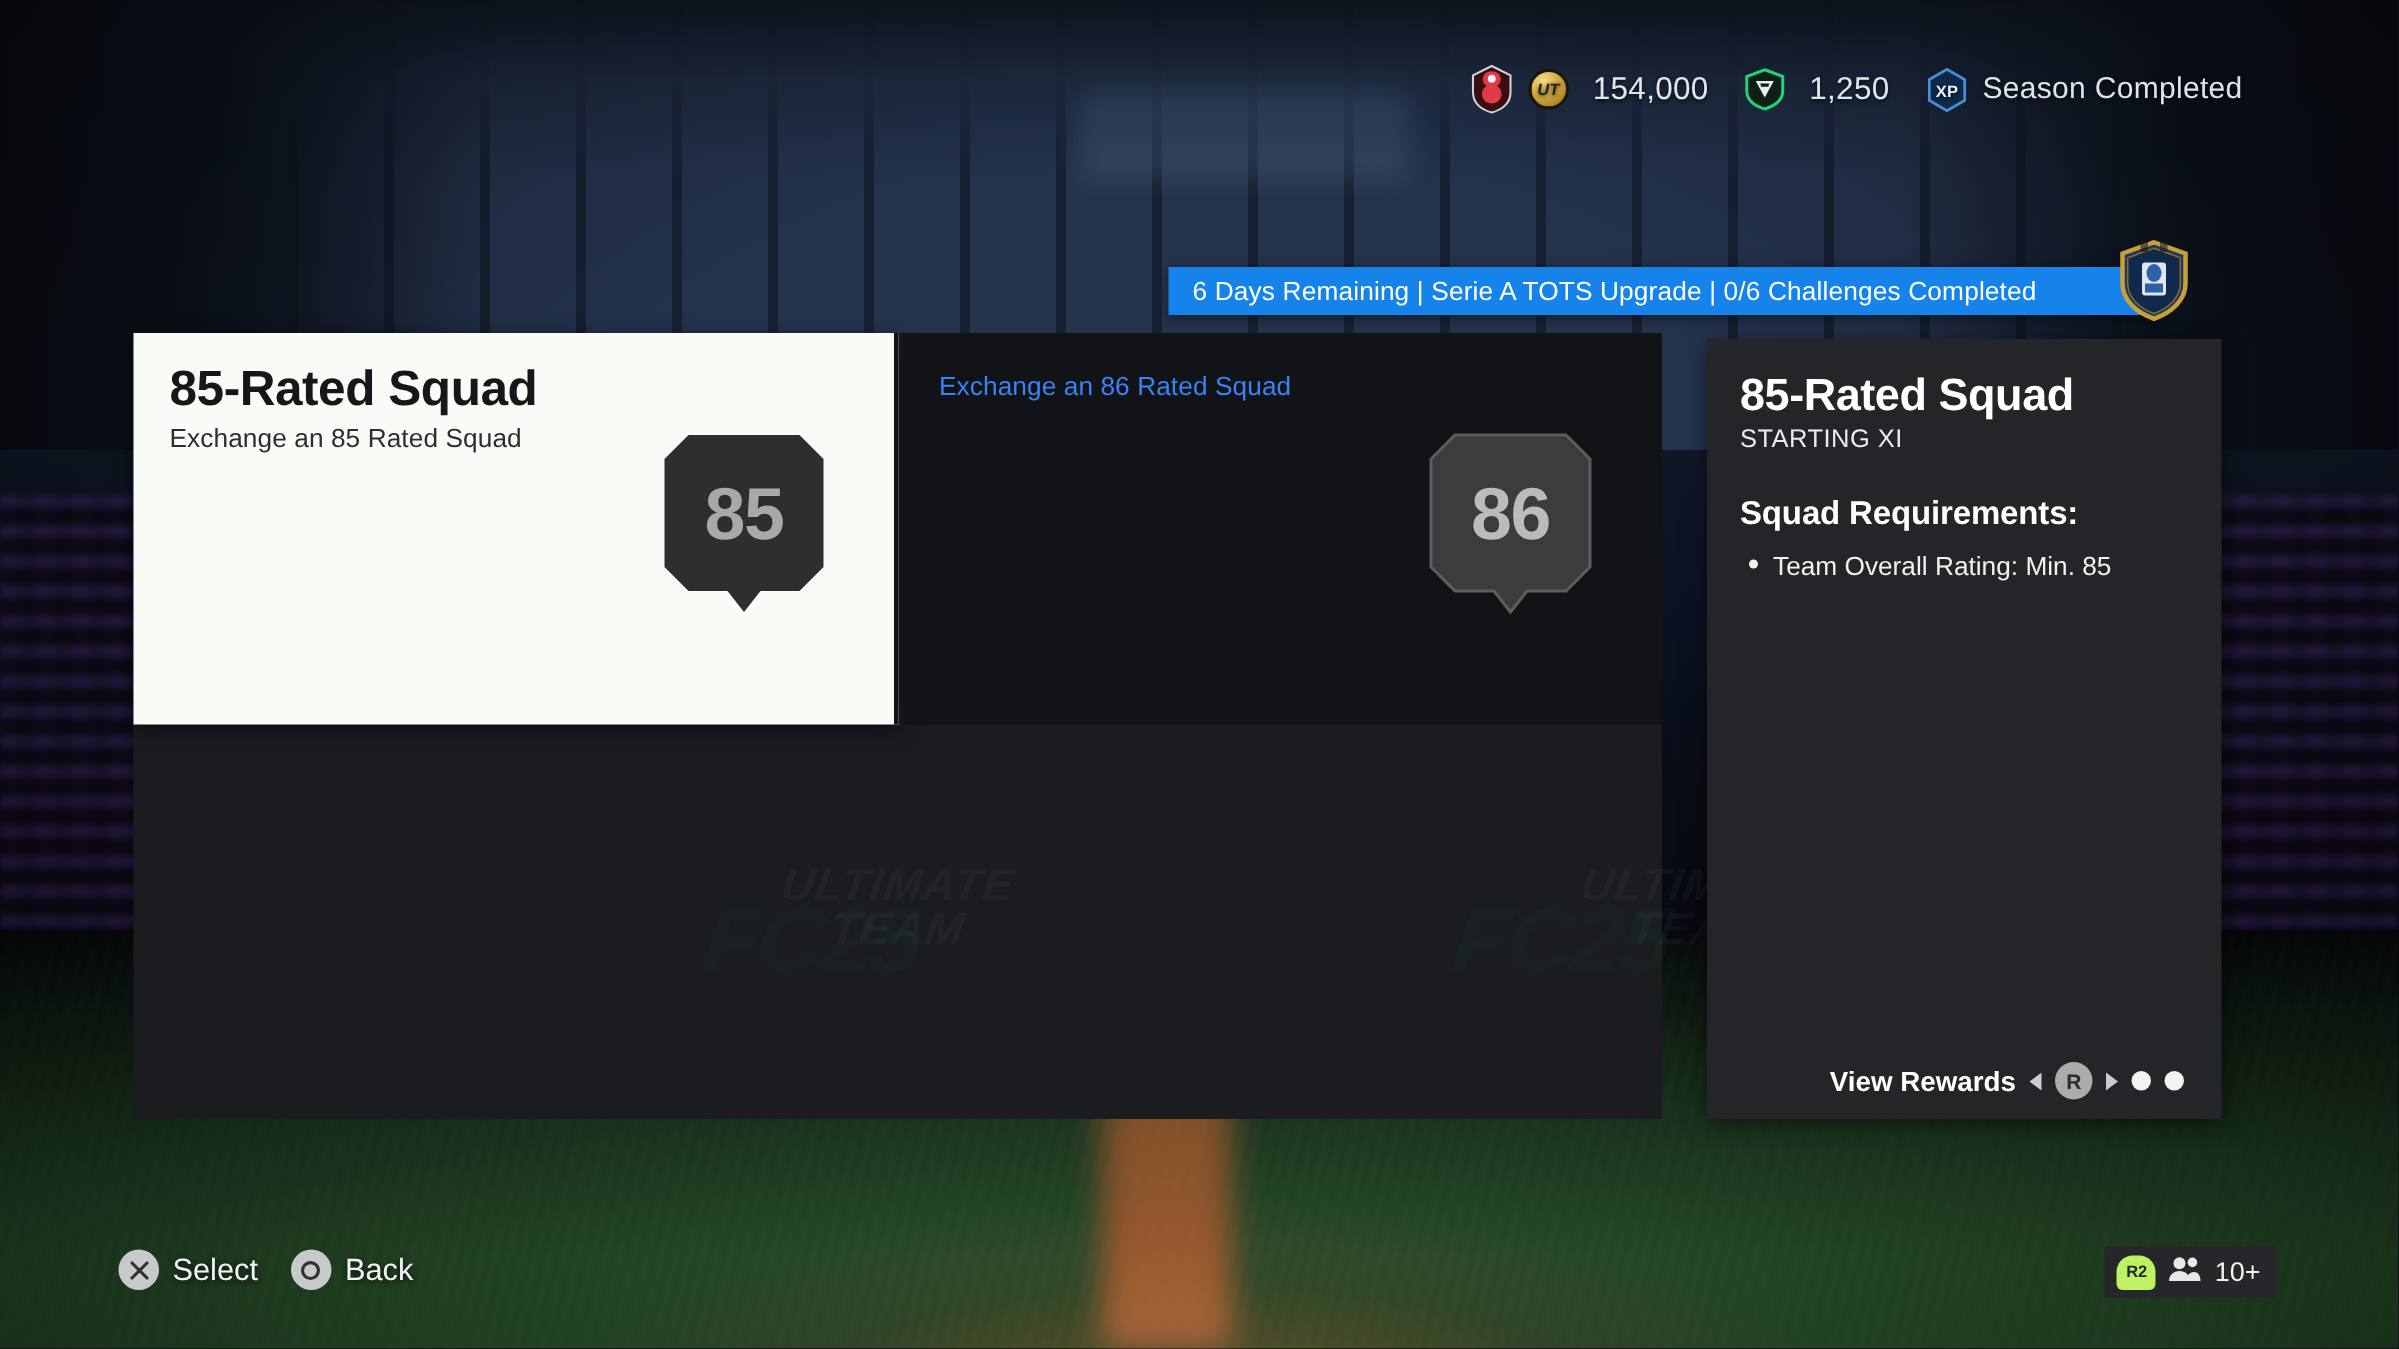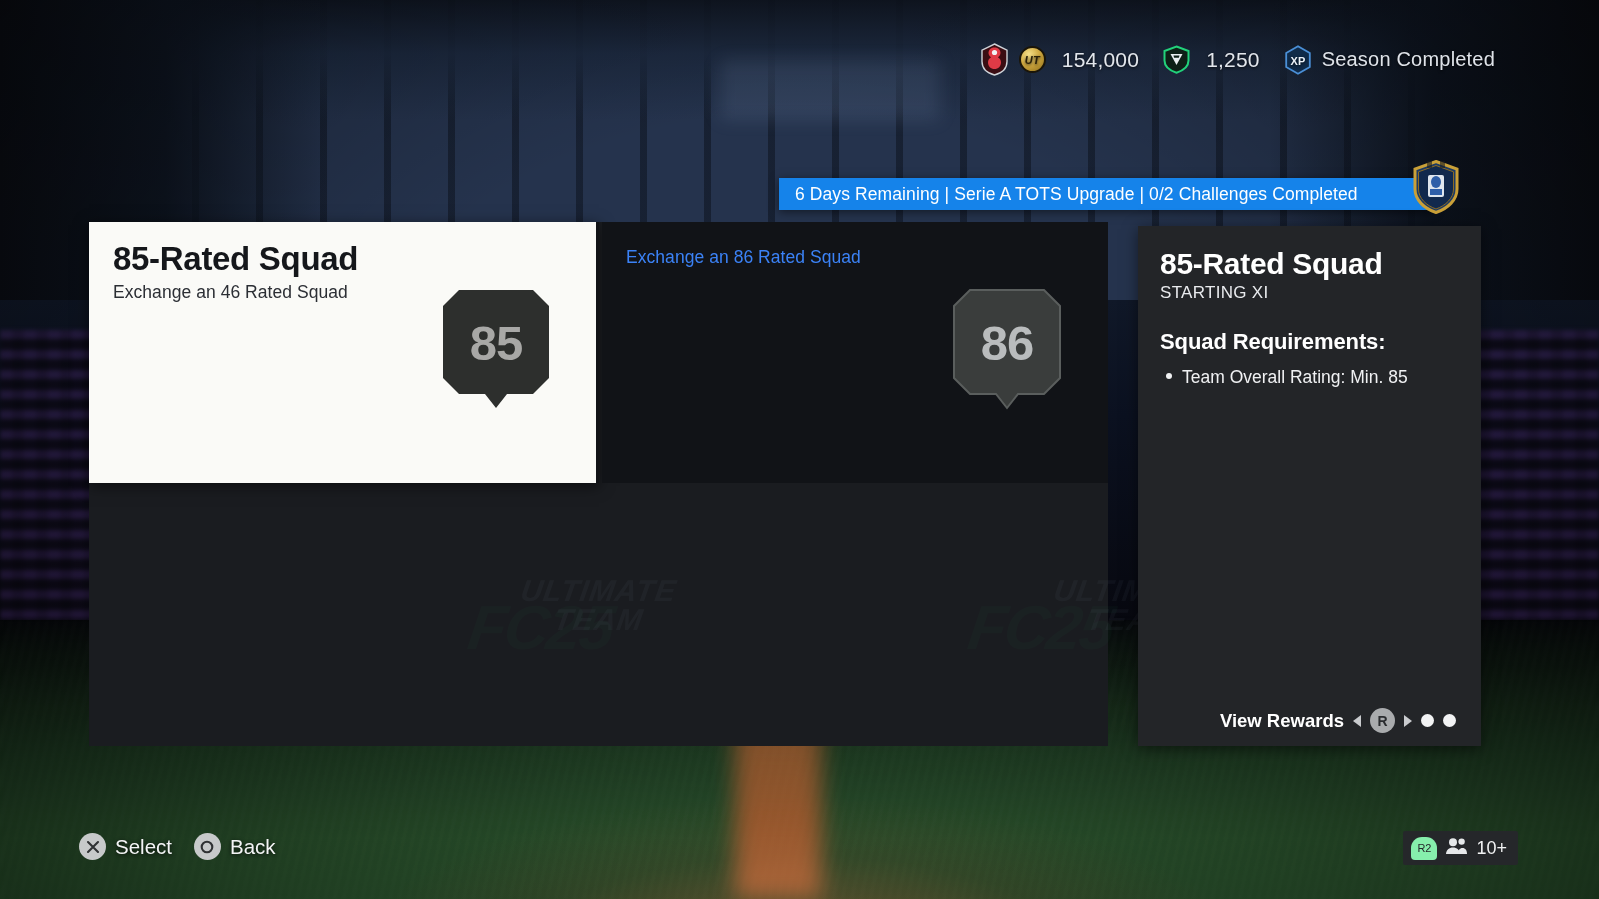--- a/index.html
+++ b/index.html
@@ -245,23 +245,23 @@
   #bottom-right{
     position:absolute; right:81px; top:831px;
     height:34px; background:#25272a;
     display:flex; align-items:center; gap:8px;
     padding:0 11px 0 8px;
     border-radius:2px;
   }
   .r2-btn{
     width:26px; height:23px;
     border-radius:11px 11px 4px 4px;
-    background:#86efac;
+    background:#bef264;
     display:flex; align-items:center; justify-content:center;
-    font-size:11px; font-weight:normal; color:#25272a;
+    font-size:11px; font-weight:bold; color:#25272a;
   }
   #friends-count{ font-size:18px; color:#f1f2f3; font-weight:500; }
 </style>
 </head>
 <body>
 
 <div id="bg">
   <div class="bg-sky"></div>
   <div class="pillars"></div>
   <div class="bg-sky-top"></div>
@@ -301,21 +301,21 @@
     <svg width="28" height="30" viewBox="0 0 28 30">
       <path d="M14 1.2 25.8 8v14L14 28.8 2.2 22V8z" fill="#0f2a48" stroke="#4a8fd6" stroke-width="1.8"></path>
       <text x="14" y="19.5" font-family="Liberation Sans, sans-serif" font-size="11" font-weight="bold" fill="#eaf1f8" text-anchor="middle">XP</text>
     </svg>
   </span>
   <span class="season-label">Season Completed</span>
 </div>
 
 <div id="banner-wrap">
   <div id="banner">
-    <span>6 Days Remaining | Serie A TOTS Upgrade | 0/2 Challenges Completed</span>
+    <span>6 Days Remaining | Serie A TOTS Upgrade | 0/6 Challenges Completed</span>
   </div>
   <div id="banner-badge">
     <svg width="46" height="54" viewBox="0 0 46 54">
       <path d="M23 1.5 44 9v20c0 11-9.2 19.5-21 23.5C11.2 48.5 2 40 2 29V9z" fill="#1b3a66" stroke="#c9a038" stroke-width="3"></path>
       <path d="M23 5.5 40.5 11.8V29c0 9.2-7.7 16.5-17.5 20C13.2 45.5 5.5 38.2 5.5 29V11.8z" fill="#11294d" stroke="#8d6c22" stroke-width="1"></path>
       <rect x="15" y="15" width="16" height="22" rx="2" fill="#dfe6ee"></rect>
       <ellipse cx="23" cy="22" rx="5" ry="6" fill="#2f5fa8"></ellipse>
       <rect x="17" y="29" width="12" height="6" fill="#2f5fa8"></rect>
       <rect x="14" y="1" width="5" height="7" fill="#1a1c20" opacity=".6"></rect>
       <rect x="27" y="1" width="5" height="7" fill="#1a1c20" opacity=".6"></rect>
@@ -355,21 +355,21 @@
     <div class="wm-text">ULTIMATE</div>
     <div class="wm-text">TEAM</div>
   </div>
   <div class="wm" style="left:965px; top:355px; text-align:center;">
     <div class="wm-text">ULTIMATE</div>
     <div class="wm-text">TEAM</div>
   </div>
 
   <div class="card selected">
     <div class="card-title">85-Rated Squad</div>
-    <div class="card-sub">Exchange an 46 Rated Squad</div>
+    <div class="card-sub">Exchange an 85 Rated Squad</div>
     <div class="rating-shield">
       <svg width="110" height="122" viewBox="0 0 110 122" style="position:absolute;inset:0;">
         <path d="M18 2h74l16 16v72l-16 16H66l-11 14-11-14H18L2 90V18z" fill="#2d2f2d"></path>
       </svg>
       <div class="rs-num">85</div>
     </div>
   </div>
 
   <div class="card unselected">
     <div class="card-sub">Exchange an 86 Rated Squad</div>

